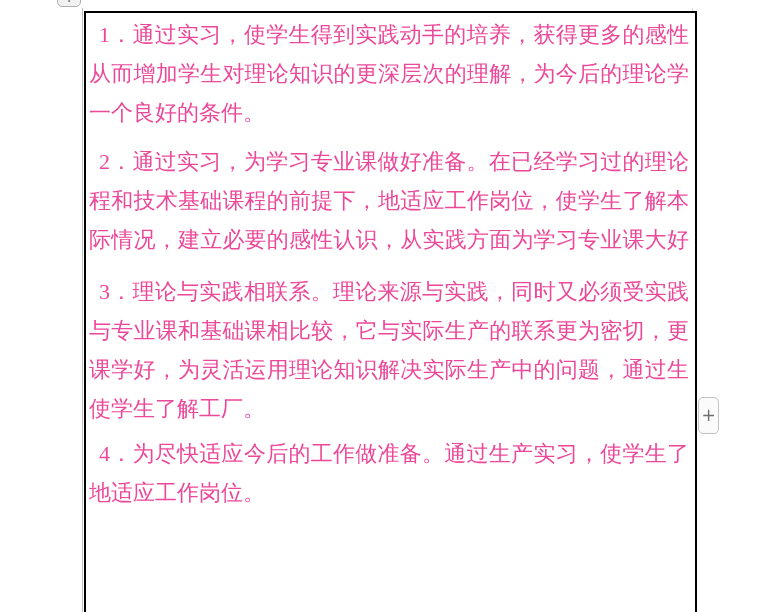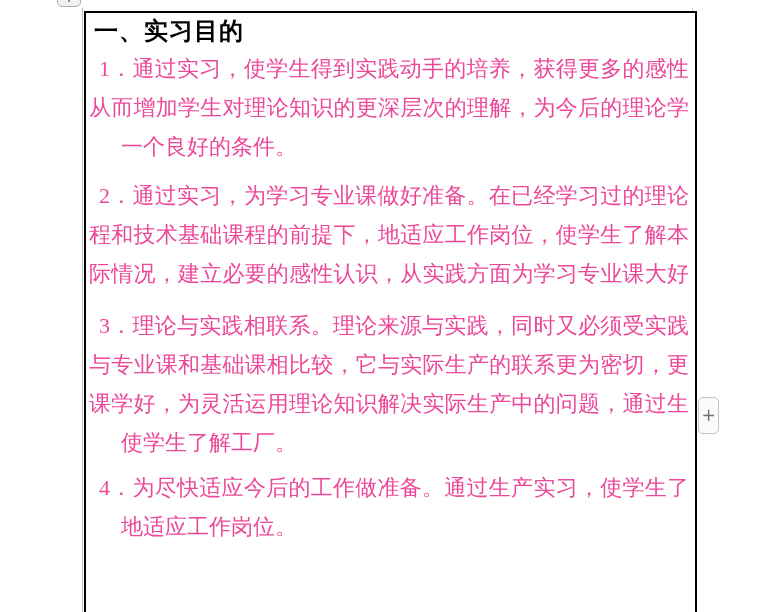--- a/index.html
+++ b/index.html
@@ -59,21 +59,21 @@
   .para.p3 { margin-top: 13px; }
   .para.p4 { margin-top: 6px; }
   .line {
     height: 39px;
     line-height: 39px;
     overflow: hidden;
     text-align: justify;
     text-align-last: justify;
   }
   .line.first { padding-left: 10px; }
-  .line.end   { text-align-last: left; margin-left: 32px; }
+  .line.end   { text-align-last: left; }
 
   
   .add-btn {
     position: absolute;
     box-sizing: border-box;
     background: #fbfbfb;
     border: 1px solid #c3c3c3;
     border-radius: 5px;
     color: #6e6e6e;
     font-family: "DejaVu Sans", sans-serif;
@@ -106,21 +106,20 @@
 <div class="stage">
 
   <div class="gray-rule left"></div>
   <div class="gray-rule right"></div>
 
   <button class="add-btn top">
     <span>+</span>
   </button>
 
   <div class="doc-box">
-    <h1 class="doc-heading">一、实习目的</h1>
     <div class="doc-body" id="paragraphs">
         <div class="para p1">
           <div class="line first">1．通过实习，使学生得到实践动手的培养，获得更多的感性认识，</div>
           <div class="line">从而增加学生对理论知识的更深层次的理解，为今后的理论学习创造</div>
           <div class="line end">一个良好的条件。</div>
         </div>
         <div class="para p2">
           <div class="line first">2．通过实习，为学习专业课做好准备。在已经学习过的理论基础课</div>
           <div class="line">程和技术基础课程的前提下，地适应工作岗位，使学生了解本专业的实</div>
           <div class="line">际情况，建立必要的感性认识，从实践方面为学习专业课大好基础。</div>

